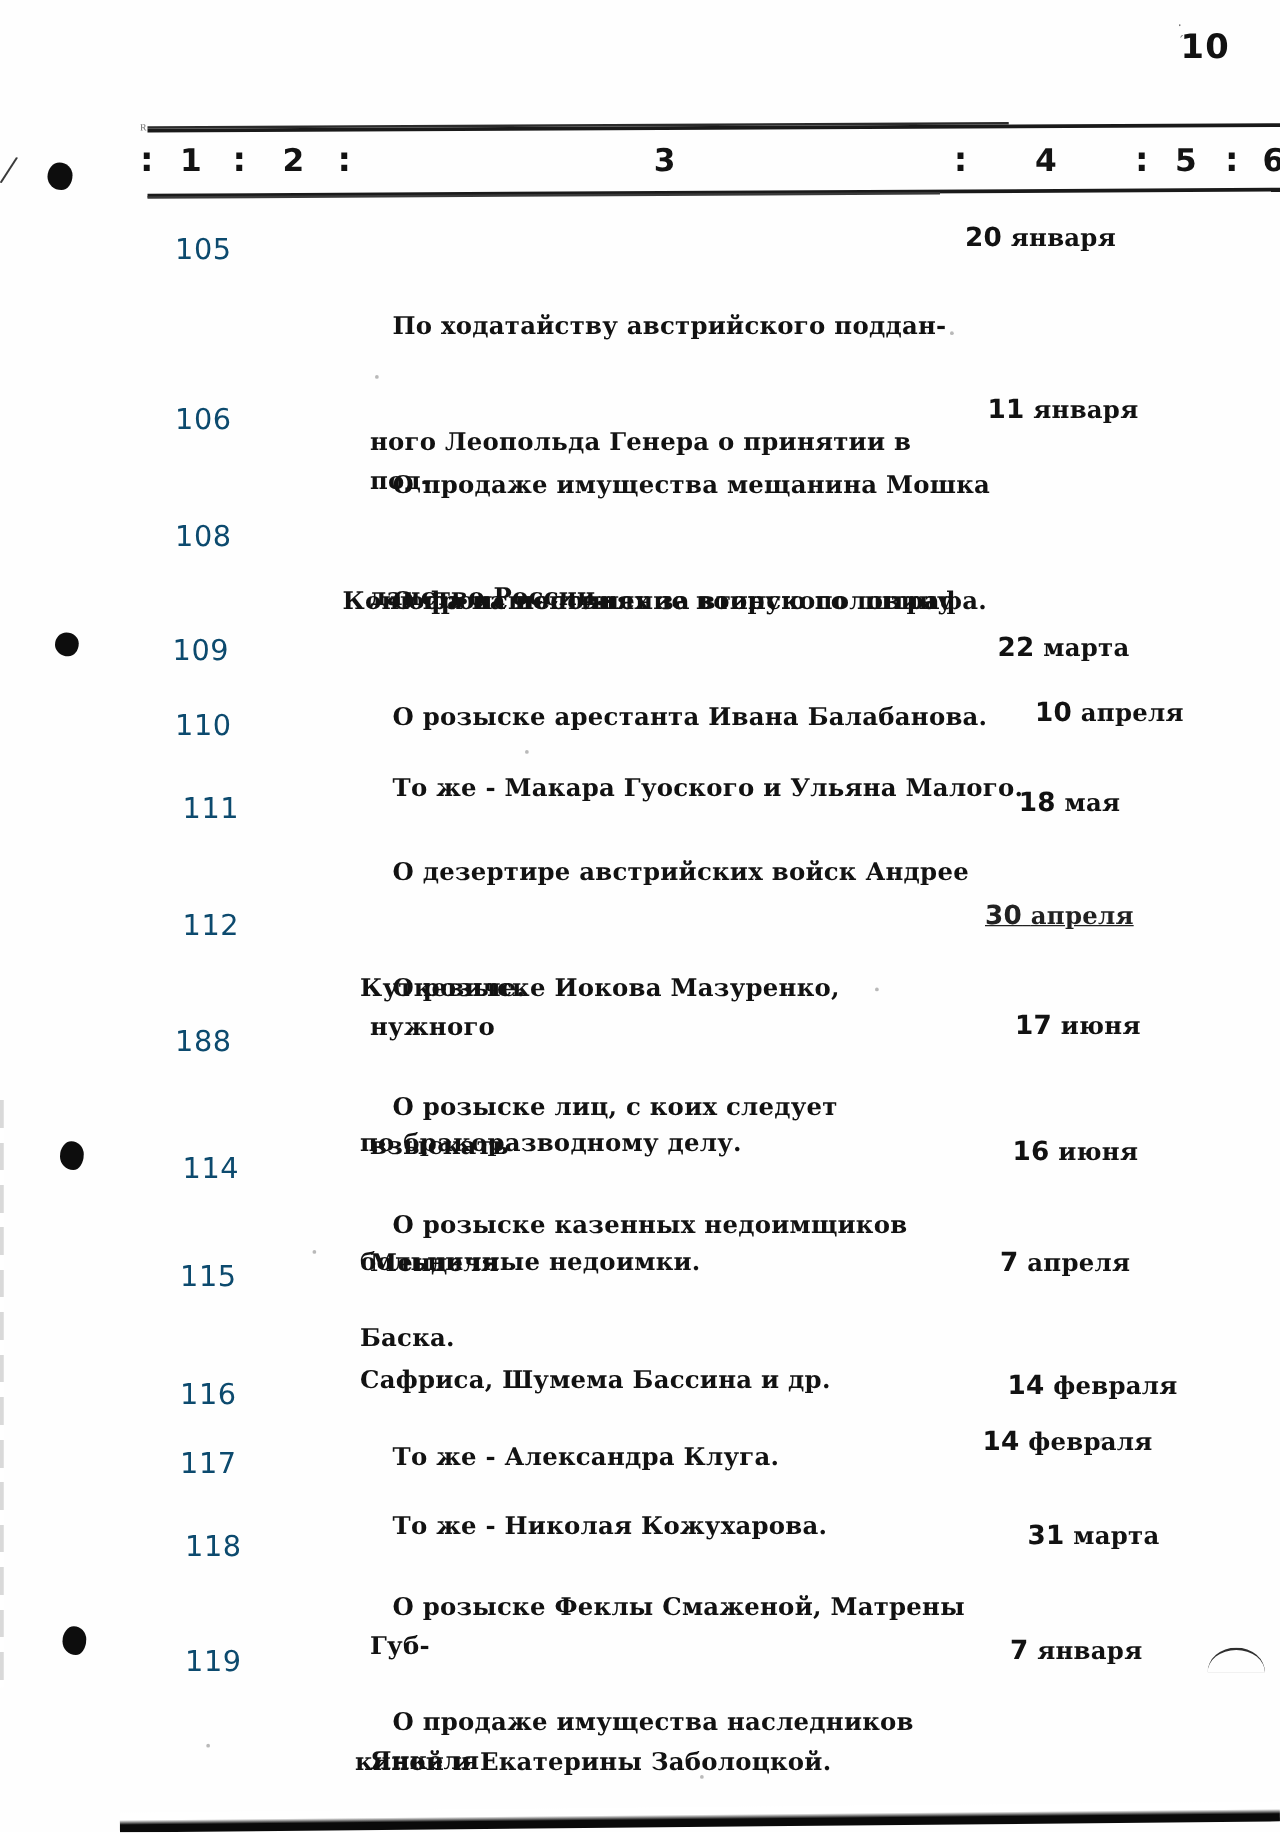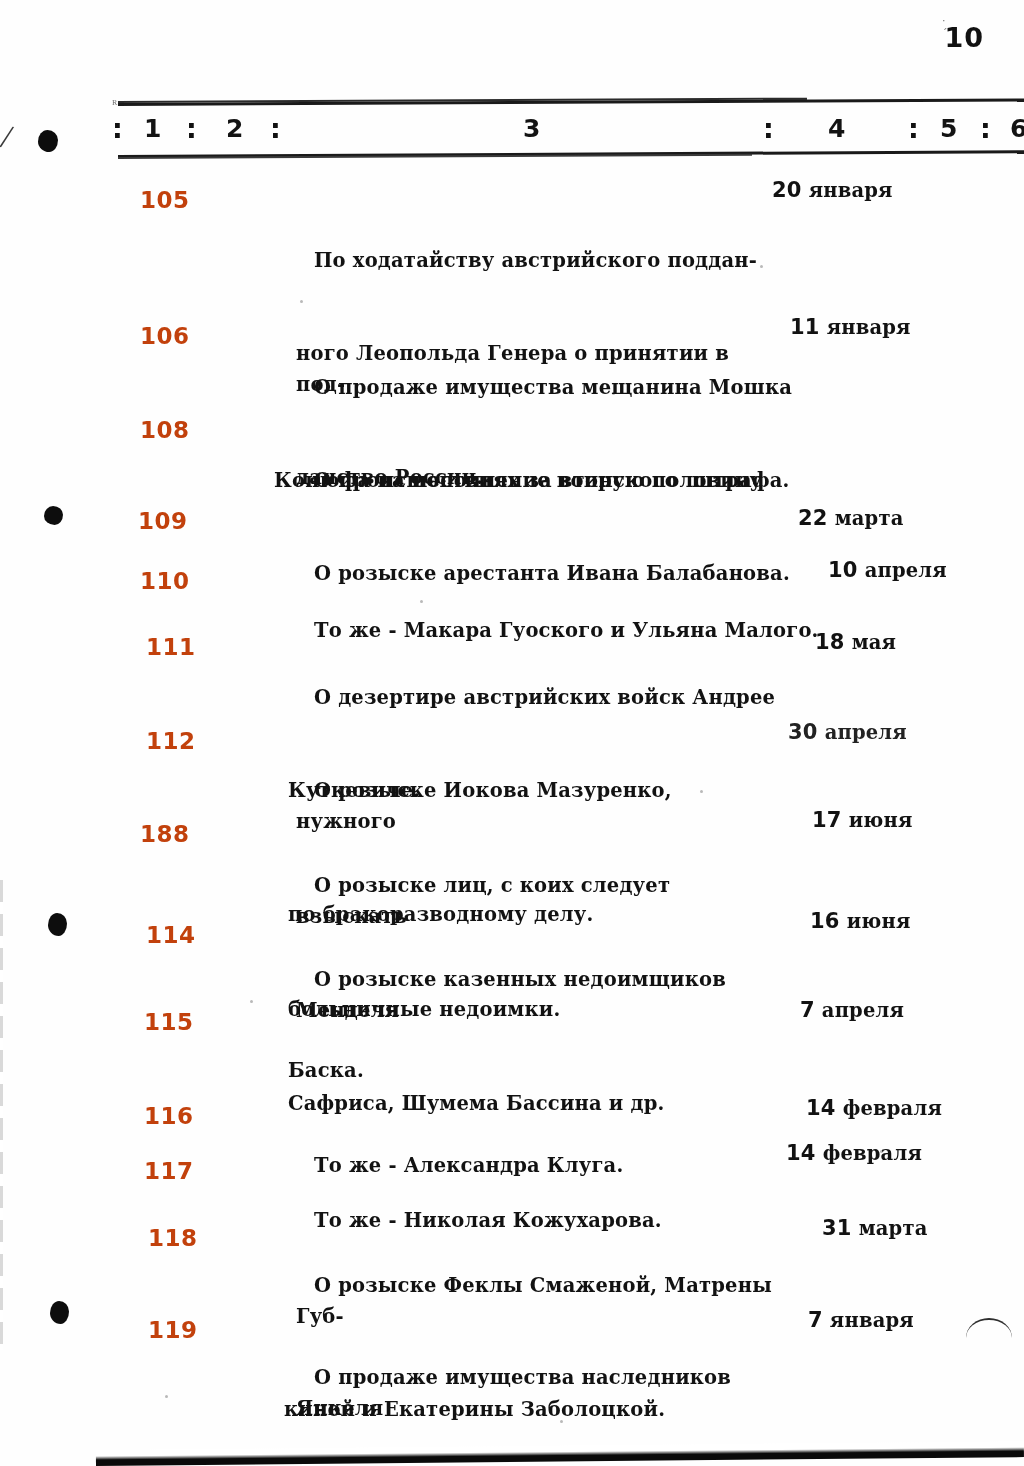--- a/index.html
+++ b/index.html
@@ -95,22 +95,22 @@
   
   .entry {
     position: absolute;
     left: 0;
     width: 1024px;
   }
   .num {
     position: absolute;
     font-family: "DejaVu Sans", sans-serif;
     font-size: 23px;
-    font-weight: 700;
-    color: #c2410c;
+    font-weight: 400;
+    color: #0c4a6e;
     letter-spacing: 0.5px;
     white-space: nowrap;
   }
   .body {
     position: absolute;
     left: 296px;
     width: 480px;
     font-family: "DejaVu Serif", "Liberation Serif", serif;
     font-size: 19.5px;
     font-weight: 700;
@@ -128,21 +128,21 @@
     font-weight: 700;
     color: #121212;
     white-space: nowrap;
     letter-spacing: 0.2px;
   }
   .date .big {
     font-family: "DejaVu Sans", sans-serif;
     font-size: 21px;
     font-weight: 700;
   }
-  .date.faded { color: #222; }
+  .date.faded { color: #222; text-decoration: underline; }
 
   
   .blot {
     position: absolute;
     background: #0d0d0d;
     border-radius: 48% 52% 44% 56% / 52% 46% 54% 48%;
   }
   .swish {
     position: absolute;
     color: #3a3a3a;

